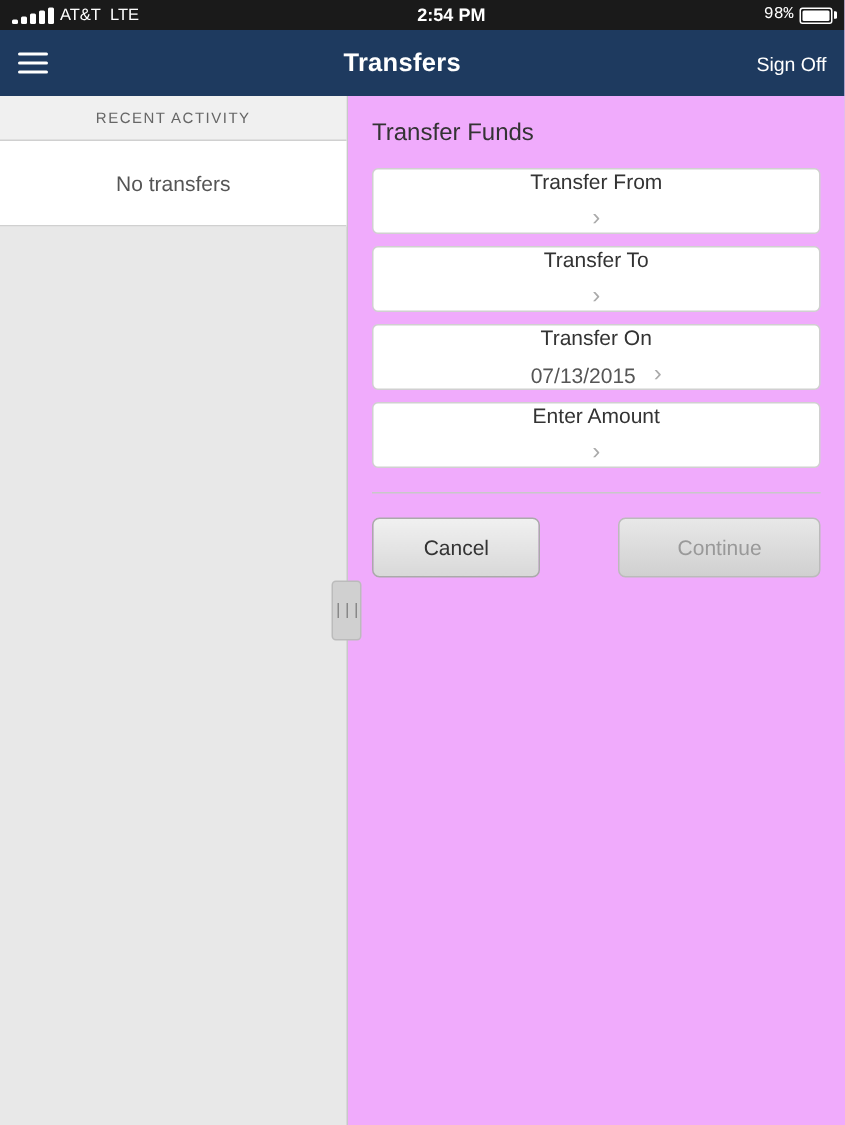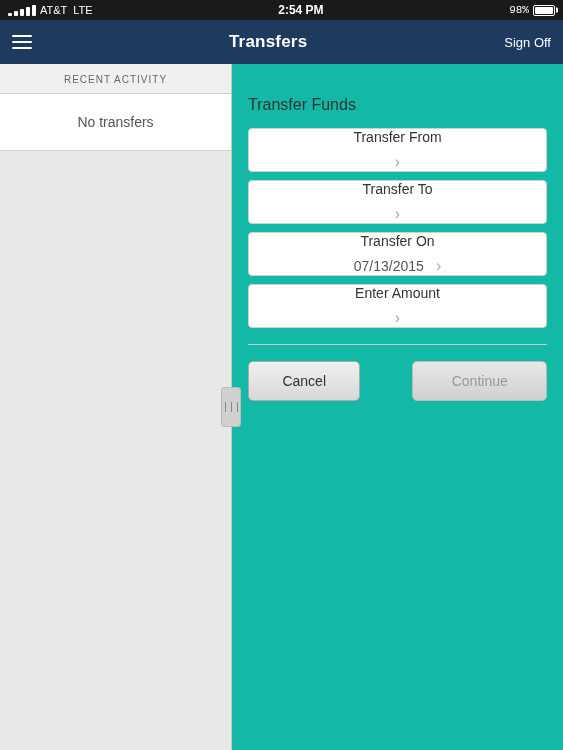--- a/index.html
+++ b/index.html
@@ -164,22 +164,22 @@
       margin: 0 1px;
     }
     .drag-handle-lines {
       display: flex;
       gap: 3px;
     }
 
     
     .right-panel {
       flex: 1;
-      background: #14b8a6;
-      padding: 32px 16px;
+      background: #f0abfc;
+      padding: 16px 16px;
     }
     .transfer-funds-title {
       font-size: 16px;
       color: #333;
       font-weight: 400;
       margin-bottom: 14px;
     }
 
     
     .form-row {

